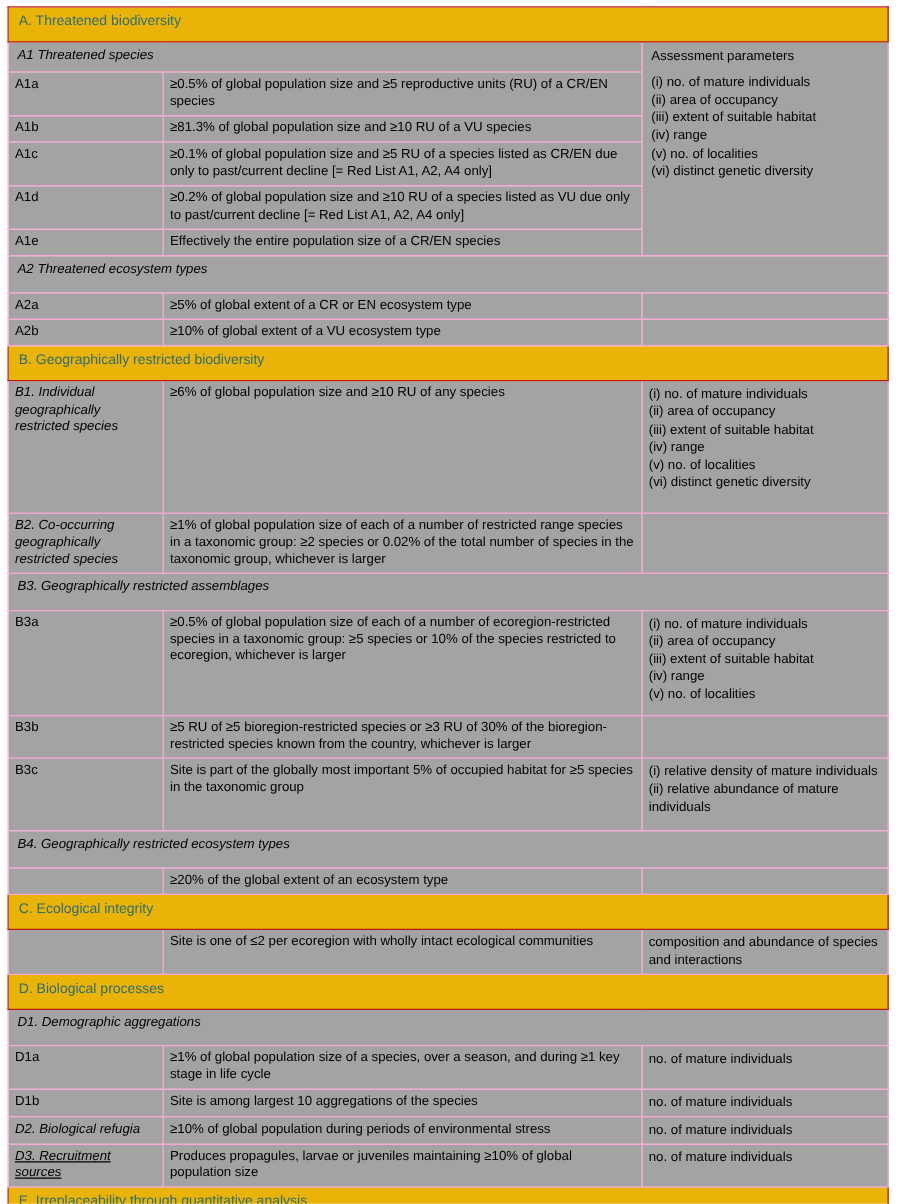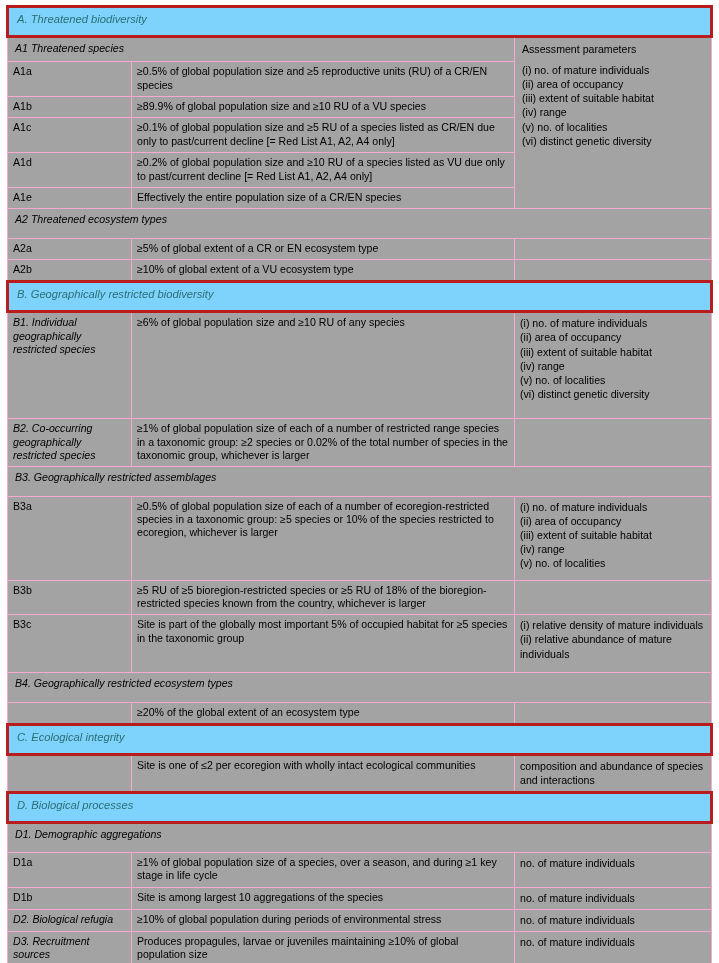--- a/index.html
+++ b/index.html
@@ -33,26 +33,25 @@
     padding: 3px 5px 4px 5px;
     vertical-align: top;
     background: #a3a3a3;
   }
   col.c1 { width: 124px; }
   col.c2 { width: 383px; }
   col.c3 { width: 197px; }
 
   
   tr.section td {
-    background: #7dd3fc;
+    background: #eab308;
     color: #2c6e73;
     font-size: 11.2px;
-    border: 3px solid #b91c1c;
+    border: 1px solid #b91c1c;
     padding: 4px 6px 9px 8px;
-    font-style: italic;
   }
   
   tr.subsection td {
     font-style: italic;
     padding: 4px 6px 6px 7px;
   }
   td.code { white-space: nowrap; }
   td.italic-code { font-style: italic; }
   td.params { line-height: 1.33; }
   td.empty { }
@@ -86,21 +85,21 @@
         </td>
       </tr>
 
       <tr>
         <td class="code">A1a</td>
         <td>≥0.5% of global population size and ≥5 reproductive units (RU) of a CR/EN species</td>
       </tr>
 
       <tr>
         <td class="code">A1b</td>
-        <td>≥89.9% of global population size and ≥10 RU of a VU species</td>
+        <td>≥81.3% of global population size and ≥10 RU of a VU species</td>
       </tr>
 
       <tr>
         <td class="code">A1c</td>
         <td>≥0.1% of global population size and ≥5 RU of a species listed as CR/EN due only to past/current decline [= Red List A1, A2, A4 only]</td>
       </tr>
 
       <tr>
         <td class="code">A1d</td>
         <td>≥0.2% of global population size and ≥10 RU of a species listed as VU due only to past/current decline [= Red List A1, A2, A4 only]</td>
@@ -161,21 +160,21 @@
           <div>(i) no. of mature individuals</div>
           <div>(ii) area of occupancy</div>
           <div>(iii) extent of suitable habitat</div>
           <div>(iv) range</div>
           <div>(v) no. of localities</div>
         </td>
       </tr>
 
       <tr>
         <td class="code">B3b</td>
-        <td>≥5 RU of ≥5 bioregion-restricted species or ≥5 RU of 18% of the bioregion-restricted species known from the country, whichever is larger</td>
+        <td>≥5 RU of ≥5 bioregion-restricted species or ≥3 RU of 30% of the bioregion-restricted species known from the country, whichever is larger</td>
         <td class="empty"></td>
       </tr>
 
       <tr>
         <td class="code">B3c</td>
         <td style="height:50px;margin-left:48px;">Site is part of the globally most important 5% of occupied habitat for ≥5 species in the taxonomic group</td>
         <td class="params">
           <div>(i) relative density of mature individuals</div>
           <div>(ii) relative abundance of mature individuals</div>
         </td>
@@ -221,21 +220,21 @@
         <td class="params">no. of mature individuals</td>
       </tr>
 
       <tr>
         <td class="code italic-code" style="white-space:normal;">D2. Biological refugia</td>
         <td>≥10% of global population during periods of environmental stress</td>
         <td class="params">no. of mature individuals</td>
       </tr>
 
       <tr>
-        <td class="code italic-code" style="white-space:normal;">D3. Recruitment sources</td>
+        <td class="code italic-code" style="white-space:normal;text-decoration:underline;">D3. Recruitment sources</td>
         <td>Produces propagules, larvae or juveniles maintaining ≥10% of global population size</td>
         <td class="params">no. of mature individuals</td>
       </tr>
 
       <tr class="section">
         <td colspan="3" style="padding-bottom:14px;">E. Irreplaceability through quantitative analysis</td>
       </tr>
 
     </tbody>
   </table>

